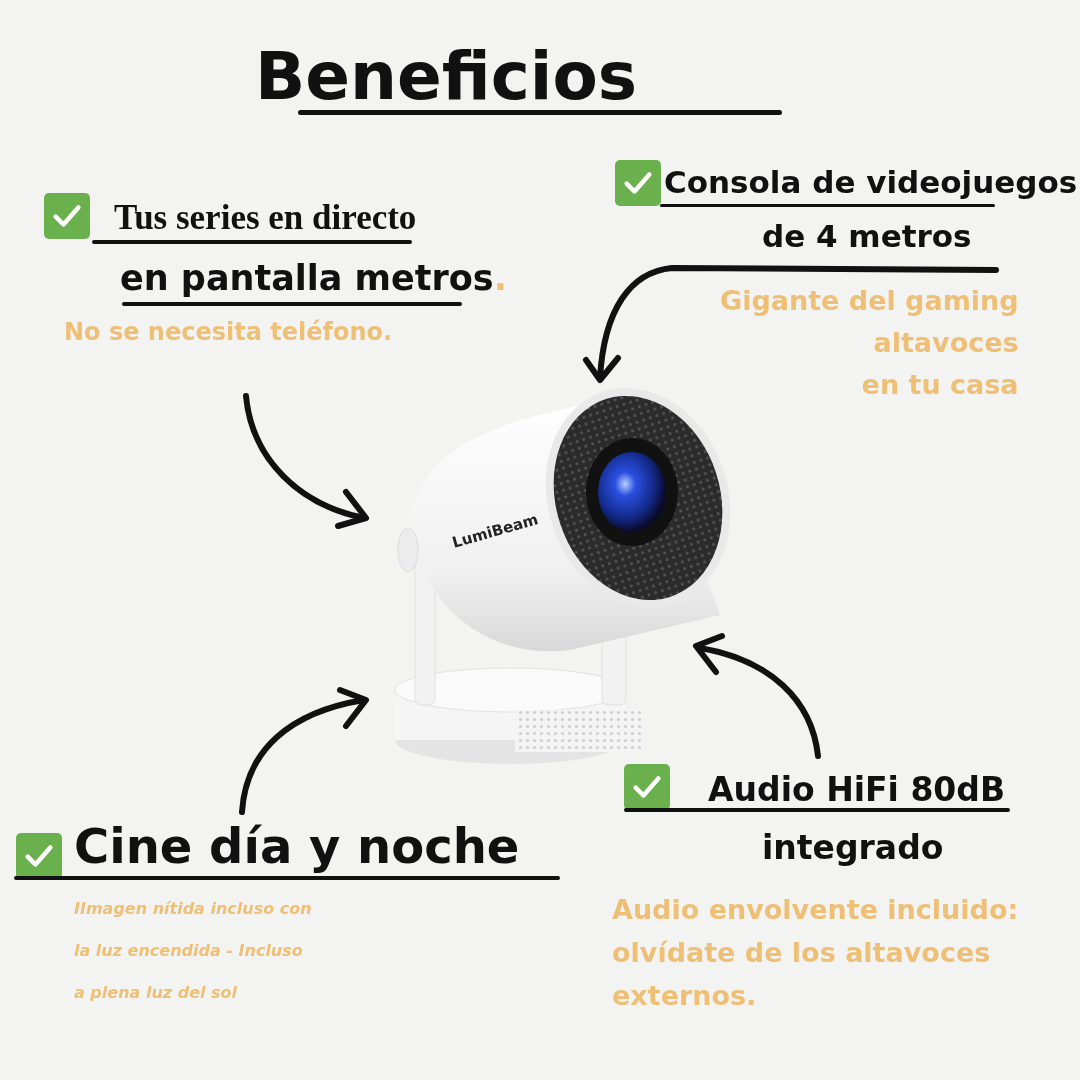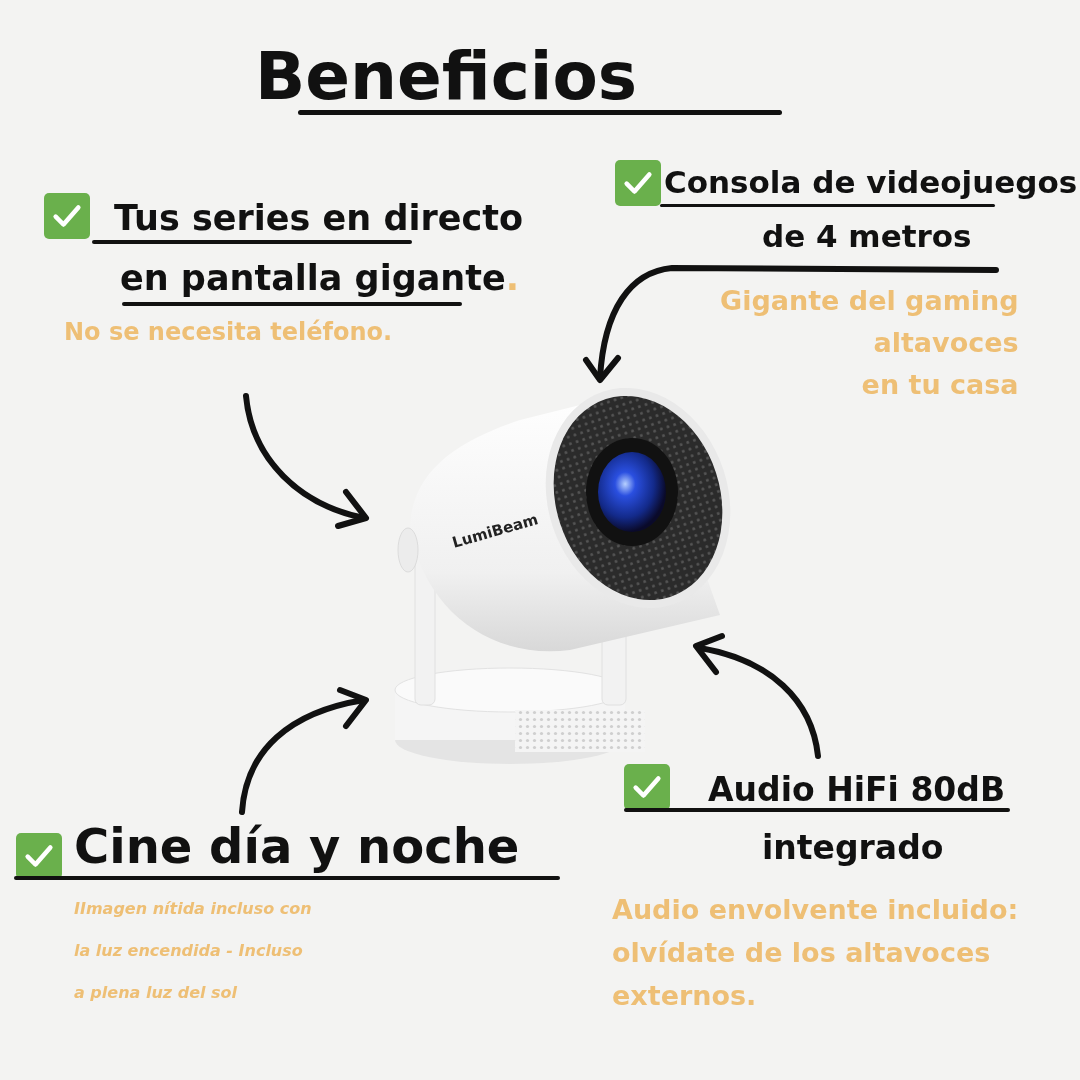--- a/index.html
+++ b/index.html
@@ -26,24 +26,24 @@
 <body>
 
 <div class="abs title">Beneficios</div>
 <div class="abs rule" style="left:298px; top:110px; width:484px;"></div>
 
 <div class="abs check" style="left:44px; top:193px;">
   <svg viewBox="0 0 24 24">
       <path d="M4 12.5 L9.5 18 L20 6" fill="none" stroke="#fff" stroke-width="3.2" stroke-linecap="round" stroke-linejoin="round"></path>
     </svg>
 </div>
-<div class="abs h" style="left:114px; top:198px; font-size:35px;">Tus series en directo</div>
+<div class="abs h" style="left:114px; top:198px; font-size:35px;font-family:Liberation Serif, serif;">Tus series en directo</div>
 <div class="abs rule" style="left:92px; top:240px; width:320px; height:4px;"></div>
 <div class="abs h" style="left:120px; top:258px; font-size:35px;">
-  <span>en pantalla gigante</span><span style="color:#eebf75">.</span>
+  <span>en pantalla metros</span><span style="color:#eebf75">.</span>
 </div>
 <div class="abs rule" style="left:122px; top:302px; width:340px; height:4px;"></div>
 <div class="abs sub" style="left:64px; top:318px; font-size:24px;">No se necesita teléfono.</div>
 
 <div class="abs check" style="left:615px; top:160px;">
   <svg viewBox="0 0 24 24">
       <path d="M4 12.5 L9.5 18 L20 6" fill="none" stroke="#fff" stroke-width="3.2" stroke-linecap="round" stroke-linejoin="round"></path>
     </svg>
 </div>
 <div class="abs h" style="left:664px; top:164px; font-size:31px;">Consola de videojuegos</div>

